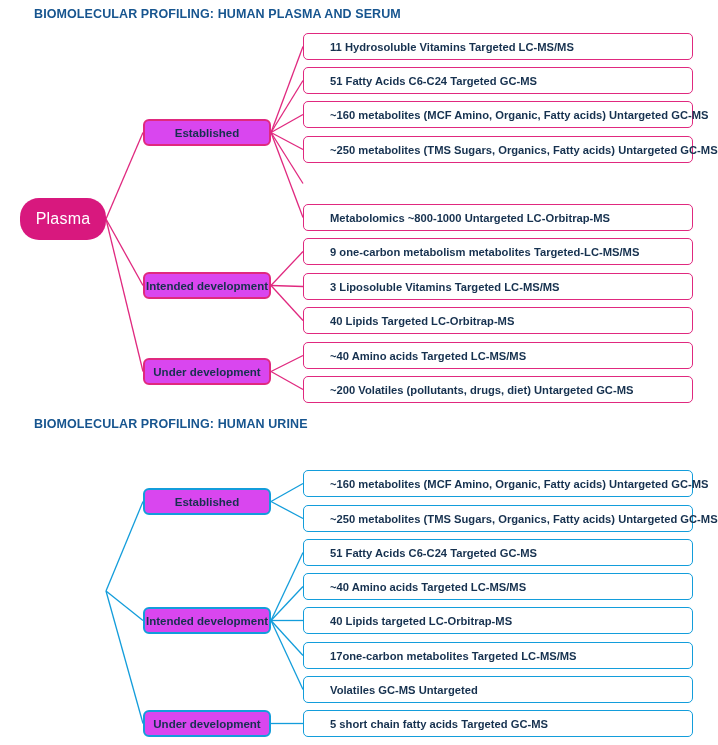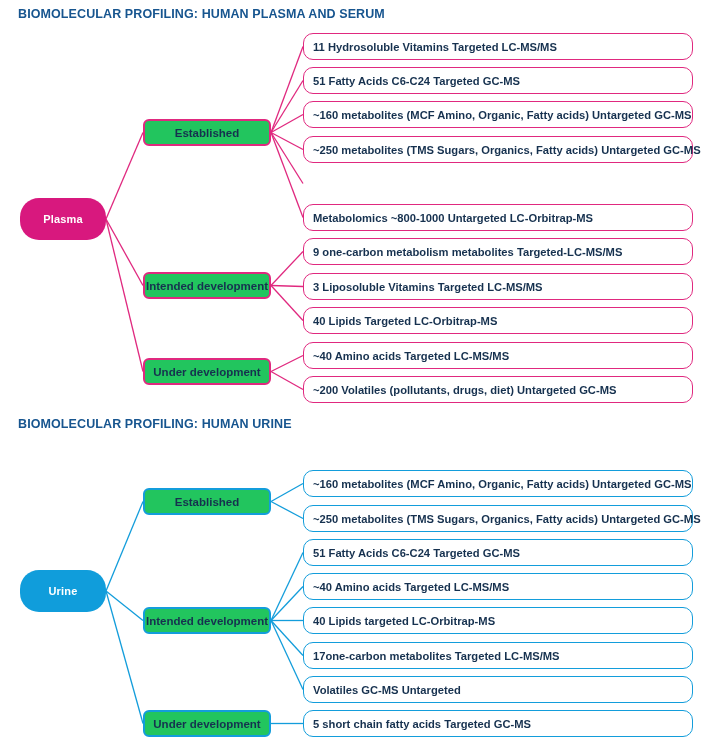--- a/index.html
+++ b/index.html
@@ -29,77 +29,78 @@
     height: 745px;
     pointer-events: none;
   }
   .section-title {
     position: absolute;
     font-size: 12.5px;
     font-weight: bold;
     letter-spacing: 0.1px;
     color: #17558f;
     white-space: nowrap;
+    margin-left: 16px;
   }
   #title-plasma { left: 18px; top: 7px; }
   #title-urine  { left: 18px; top: 417px; text-align: center; }
 
   .root-node {
     position: absolute;
     border-radius: 19px;
     display: flex;
     align-items: center;
     justify-content: center;
     color: #ffffff;
-    font-weight: bold;
-    font-size: 11px;
+    font-weight: normal;
+    font-size: 16px;
     letter-spacing: 0.2px;
   }
   #root-plasma {
     left: 20px; top: 198px;
     width: 86px; height: 42px;
     background: #d8187e;
   }
   #root-urine {
     left: 20px; top: 570px;
     width: 86px; height: 42px;
     background: #109ddb;
   }
 
   .cat-node {
     position: absolute;
     box-sizing: border-box;
     border-radius: 6px;
-    background: #22c55e;
+    background: #d946ef;
     display: flex;
     align-items: center;
     justify-content: center;
     font-size: 11.5px;
     font-weight: bold;
     color: #16314f;
     white-space: nowrap;
     left: 143px;
     width: 128px;
     height: 27px;
   }
   .cat-node.pink { border: 2px solid #e0297f; }
   .cat-node.blue { border: 2px solid #139ddb; }
 
   .leaf-node {
     position: absolute;
     box-sizing: border-box;
-    border-radius: 10px;
+    border-radius: 5px;
     background: #ffffff;
     display: flex;
     align-items: center;
     font-size: 11.2px;
     font-weight: bold;
     color: #16314f;
     white-space: nowrap;
-    padding-left: 9px;
+    padding-left: 26px;
     left: 303px;
     width: 390px;
     height: 27px;
   }
   .leaf-node.pink { border: 1.7px solid #e0297f; }
   .leaf-node.blue { border: 1.7px solid #139ddb; }
 </style>
 </head>
 <body>
 
@@ -147,21 +148,20 @@
   <div class="leaf-node pink" style="top:136px">~250 metabolites (TMS Sugars, Organics, Fatty acids) Untargeted GC-MS</div>
   <div class="leaf-node pink" style="top:204px">Metabolomics ~800-1000 Untargeted LC-Orbitrap-MS</div>
   <div class="leaf-node pink" style="top:238px">9 one-carbon metabolism metabolites Targeted-LC-MS/MS</div>
   <div class="leaf-node pink" style="top:273px">3 Liposoluble Vitamins Targeted LC-MS/MS</div>
   <div class="leaf-node pink" style="top:307px">40 Lipids Targeted LC-Orbitrap-MS</div>
   <div class="leaf-node pink" style="top:342px">~40 Amino acids Targeted LC-MS/MS</div>
   <div class="leaf-node pink" style="top:376px">~200 Volatiles (pollutants, drugs, diet) Untargeted GC-MS</div>
 
   <div class="section-title" id="title-urine">BIOMOLECULAR PROFILING: HUMAN URINE</div>
 
-  <div class="root-node" id="root-urine">Urine</div>
 
   <div class="cat-node blue" style="top:488px">Established</div>
   <div class="cat-node blue" style="top:607px">Intended development</div>
   <div class="cat-node blue" style="top:710px">Under development</div>
 
   <div class="leaf-node blue" style="top:470px">~160 metabolites (MCF Amino, Organic, Fatty acids) Untargeted GC-MS</div>
   <div class="leaf-node blue" style="top:505px">~250 metabolites (TMS Sugars, Organics, Fatty acids) Untargeted GC-MS</div>
   <div class="leaf-node blue" style="top:539px">51 Fatty Acids C6-C24 Targeted GC-MS</div>
   <div class="leaf-node blue" style="top:573px">~40 Amino acids Targeted LC-MS/MS</div>
   <div class="leaf-node blue" style="top:607px">40 Lipids targeted LC-Orbitrap-MS</div>

